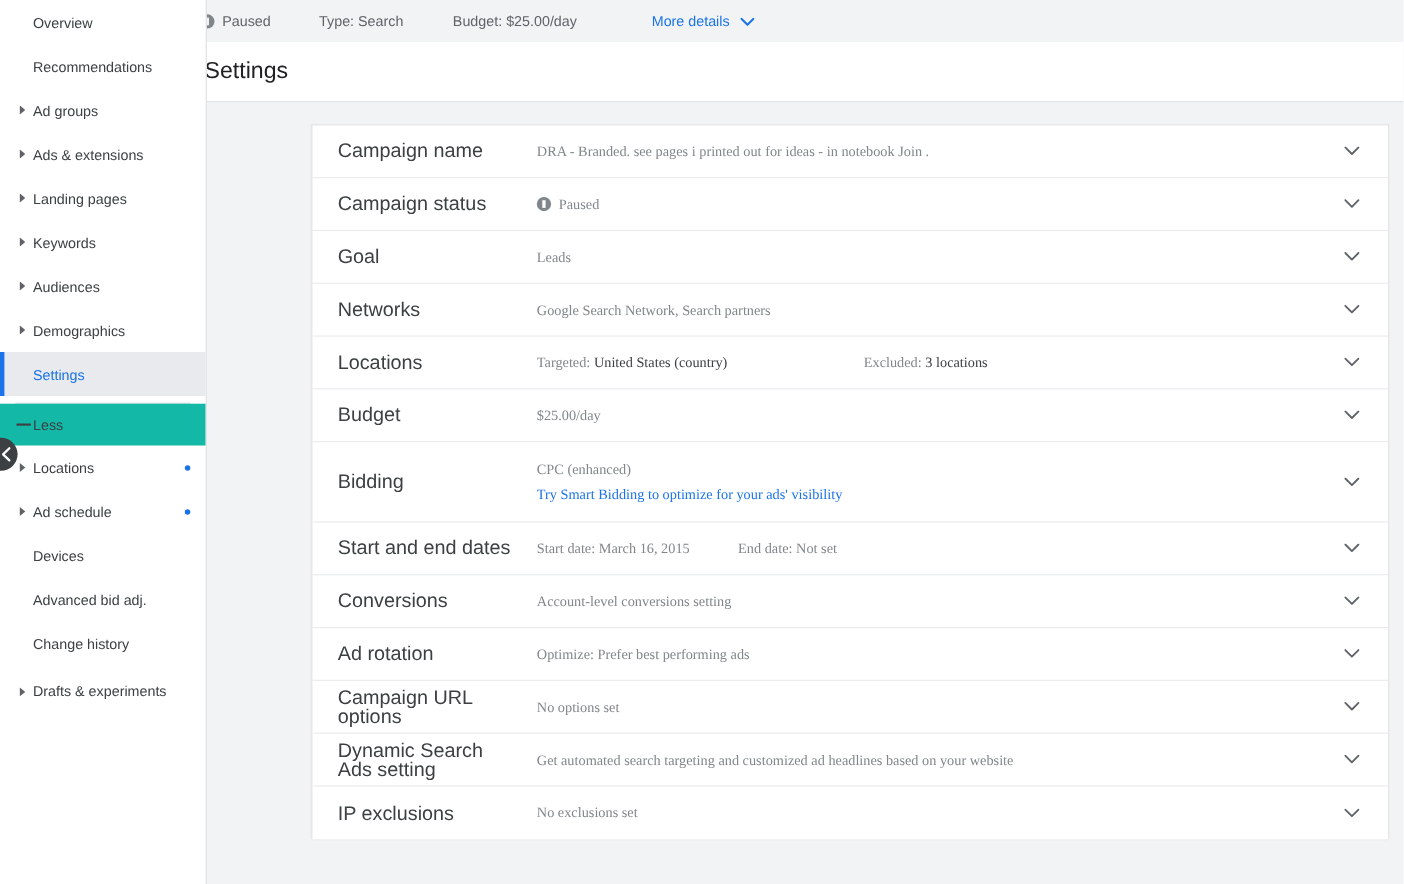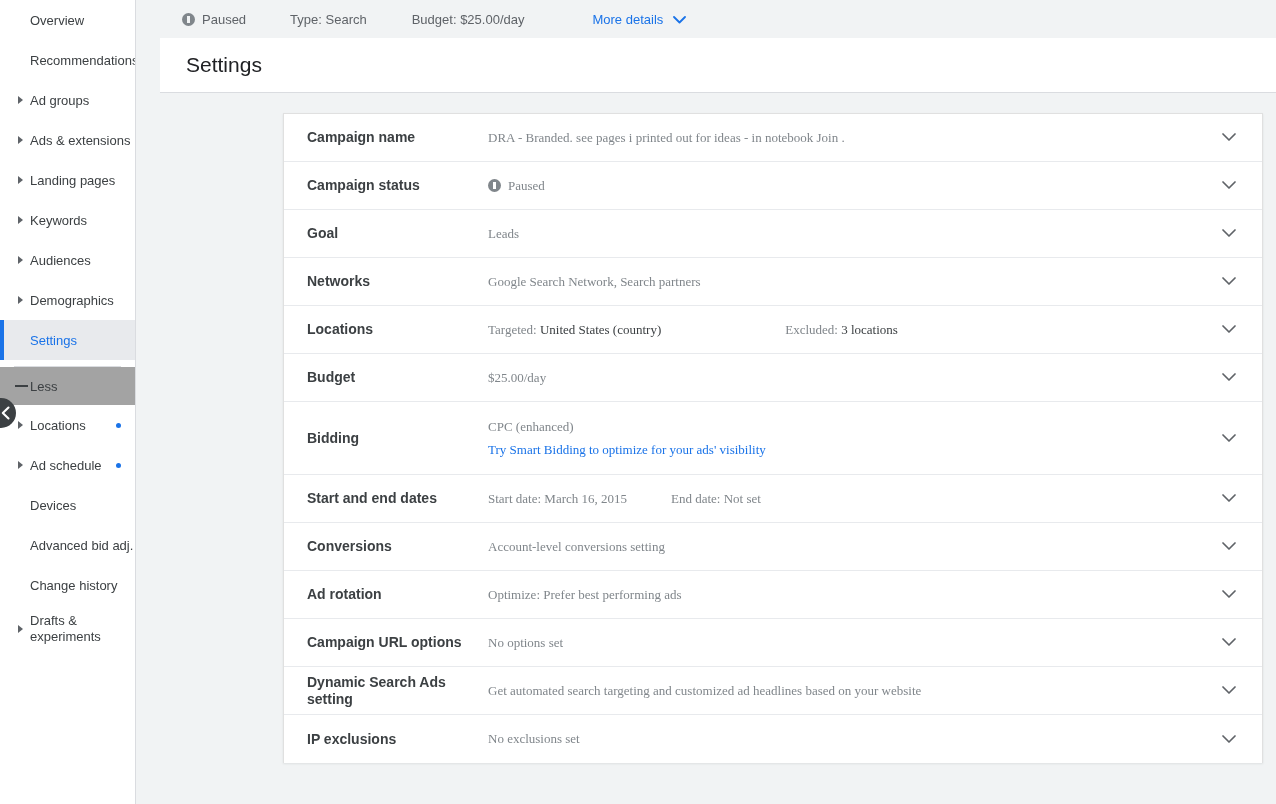--- a/index.html
+++ b/index.html
@@ -18,21 +18,21 @@
     width: 1276px;
     height: 804px;
     background: #f1f3f4;
     overflow: hidden;
   }
 
   
   .sidebar {
     position: absolute;
     left: 0; top: 0;
-    width: 136px;
+    width: 188px;
     height: 804px;
     background: #ffffff;
     border-right: 1px solid #dadce0;
     overflow: hidden;
     z-index: 3;
   }
 
   .nav-item {
     position: relative;
     display: flex;
@@ -89,21 +89,21 @@
   }
 
   .nav-less {
     position: relative;
     display: flex;
     align-items: center;
     height: 38px;
     padding-left: 30px;
     font-size: 13px;
     color: #3c4043;
-    background: #a3a3a3;
+    background: #14b8a6;
     cursor: pointer;
     text-align: right;
   }
   .nav-less .minus {
     position: absolute;
     left: 15px;
     top: 50%;
     margin-top: -1px;
     width: 13px;
     height: 2px;
@@ -215,24 +215,23 @@
     border-bottom: 1px solid #e8eaed;
     padding: 0 46px 0 0;
     cursor: pointer;
   }
   .srow:last-child { border-bottom: none; }
 
   .srow .rlabel {
     width: 204px;
     flex: none;
     padding-left: 23px;
-    font-size: 14px;
+    font-size: 18px;
     color: #3c4043;
     line-height: 17px;
-    font-weight: bold;
   }
 
   .srow .rvalue {
     flex: 1;
     font-size: 13px;
     color: #80868b;
     line-height: 18px;
     display: flex;
     align-items: center;
     flex-wrap: wrap;

